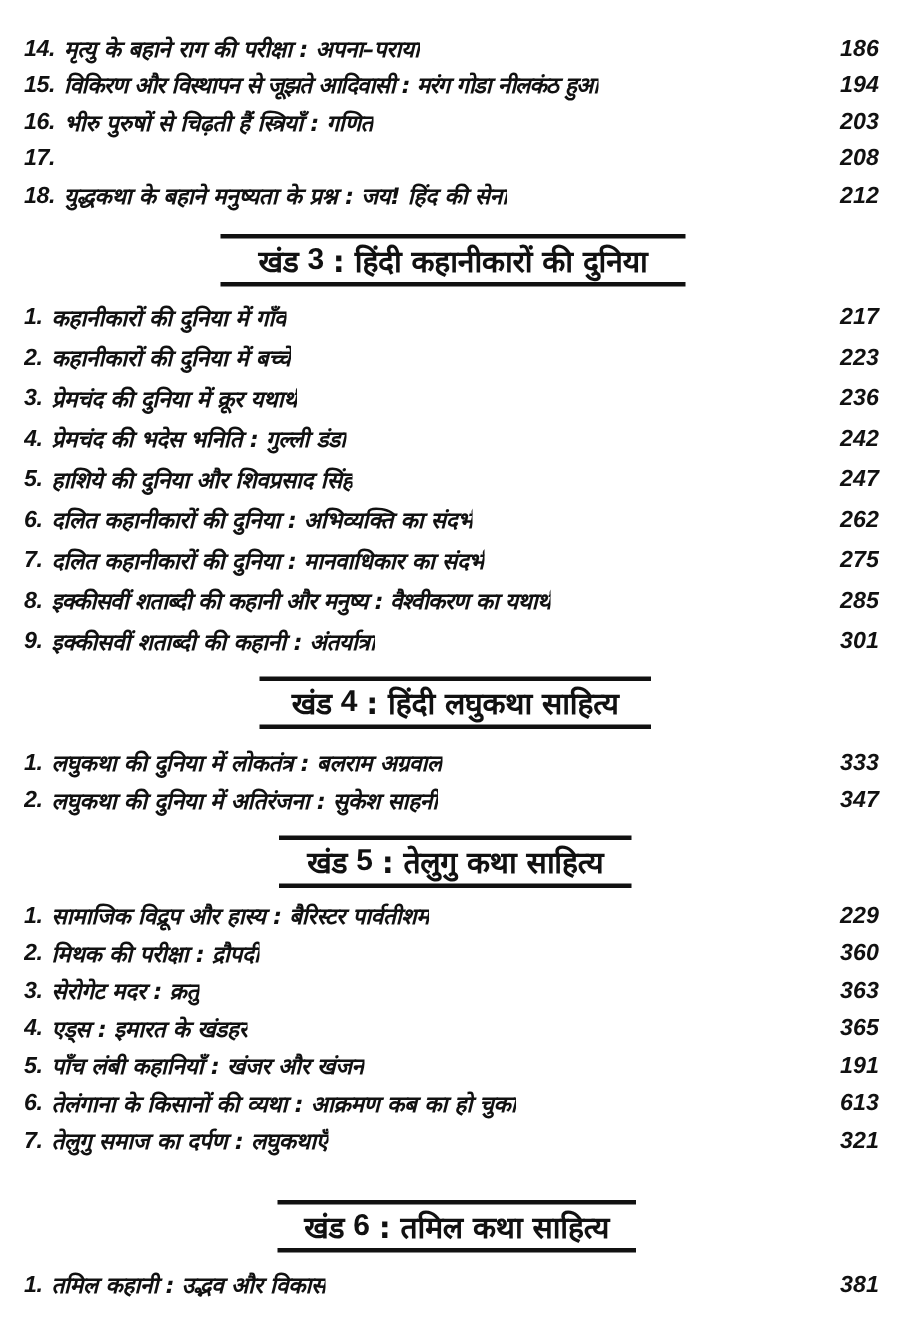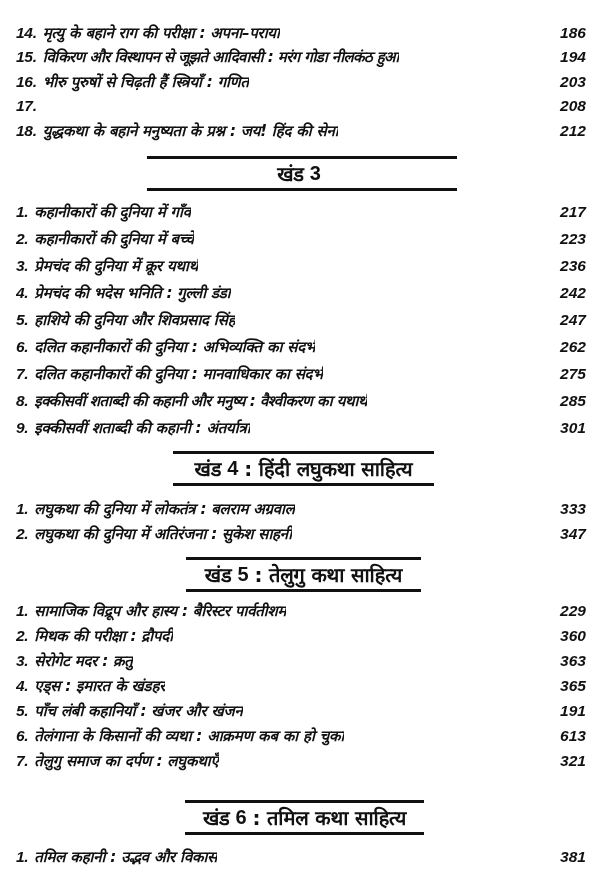--- a/index.html
+++ b/index.html
@@ -115,20 +115,21 @@
     <div class="left">
       <span class="num">18.</span>
       <span class="title">युद्धकथा के बहाने मनुष्यता के प्रश्न : जय! हिंद की सेना</span>
     </div>
     <span class="page-no">212</span>
   </div>
 
   <div class="section-head" style="left:147px; width:310px; top:156px;">
     <span>खंड</span>
     <span class="sec-num">3</span>
+    <span>: हिंदी कहानीकारों की दुनिया</span>
   </div>
 
   <div class="row" style="top:200px">
     <div class="left">
       <span class="num">1.</span>
       <span class="title">कहानीकारों की दुनिया में गाँव</span>
     </div>
     <span class="page-no">217</span>
   </div>
   <div class="row" style="top:227px">

